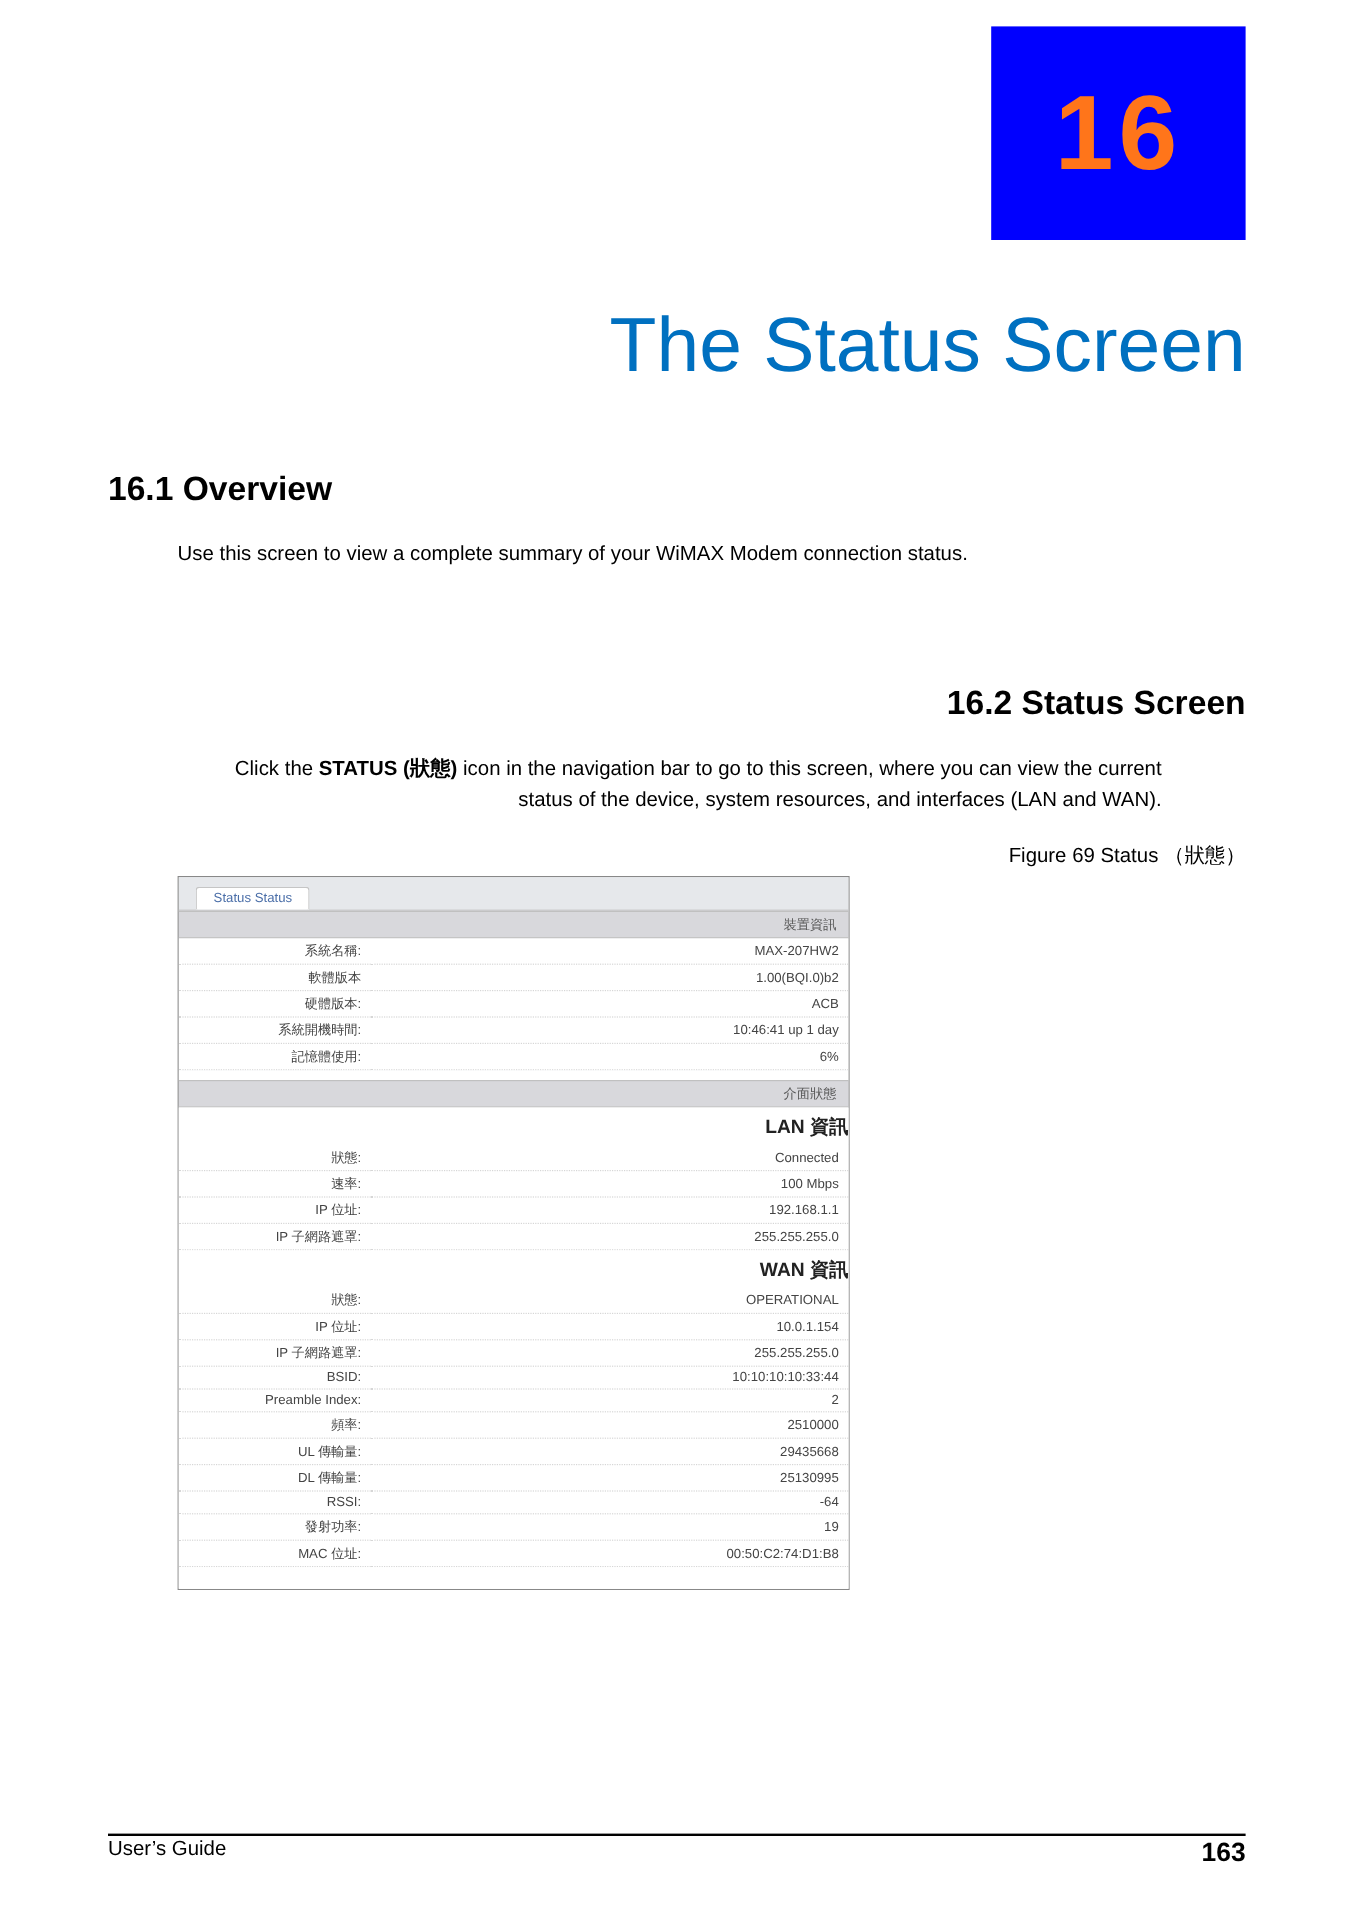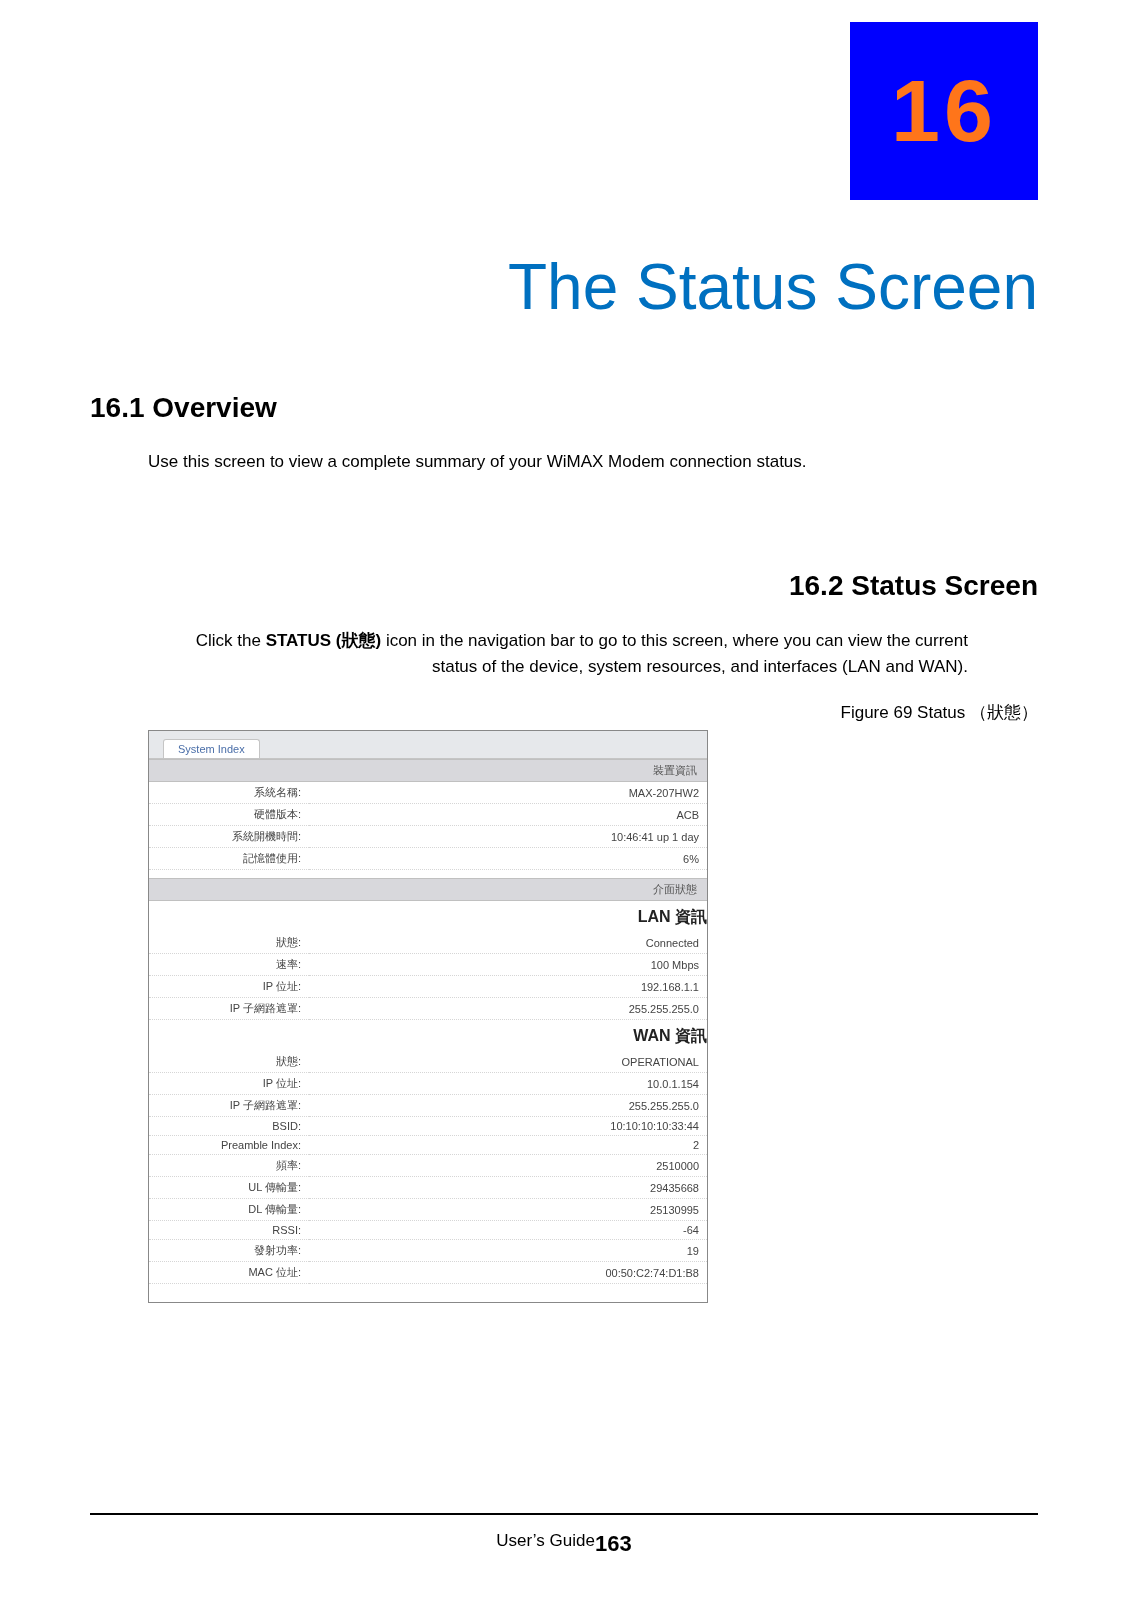--- a/index.html
+++ b/index.html
@@ -1,39 +1,39 @@
 <!DOCTYPE html>
 <html><head>
 <meta charset="utf-8">
 <style>
   * { box-sizing: border-box; margin: 0; padding: 0; }
   html, body { width: 1128px; height: 1597px; background: #fff; font-family: Verdana, Geneva, sans-serif; color: #000; }
   .page { position: relative; width: 1128px; height: 1597px; padding: 22px 90px 40px 90px; }
-  .chapter-box { position: absolute; top: 22px; right: 90px; width: 188px; height: 178px; background: #0000ff; display: flex; align-items: center; justify-content: center; }
+  .chapter-box { position: absolute; top: 22px; right: 90px; width: 212px; height: 178px; background: #0000ff; display: flex; align-items: center; justify-content: center; }
   .chapter-box span { color: #ff751a; font-family: Arial, Helvetica, sans-serif; font-size: 88px; font-weight: bold; letter-spacing: 4px; }
   .title { position: absolute; top: 250px; right: 90px; left: 90px; text-align: right; color: #0070c0; font-family: Arial, Helvetica, sans-serif; font-size: 64px; font-weight: normal; }
   .section1 { position: absolute; top: 392px; left: 90px; right: 90px; }
   .sec-head { font-family: Arial, Helvetica, sans-serif; font-size: 28px; font-weight: bold; margin-bottom: 26px; }
   .body-text { font-size: 17px; line-height: 1.45; margin-left: 58px; max-width: 820px; }
   .section2 { position: absolute; top: 570px; left: 90px; right: 90px; text-align: right; }
   .body-text2 { font-size: 17px; line-height: 1.5; margin-left: 58px; max-width: 820px; margin-bottom: 22px; }
   .body-text2 b { font-weight: bold; }
   .figcap { font-size: 17px; margin-left: 58px; margin-bottom: 6px; }
   .figcap b { font-family: Arial, Helvetica, sans-serif; font-weight: normal; }
 
   .screenshot { margin-left: 58px; width: 560px; border: 1px solid #888; background: linear-gradient(#eef0f2,#eef0f2); padding: 0; font-family: Arial, sans-serif; }
   .tab-row { display: flex; align-items: flex-end; height: 28px; background: #e6e8eb; border-bottom: 1px solid #c5c5c5; padding-left: 14px; }
   .tab { background: #fff; border: 1px solid #c5c5c5; border-bottom: none; border-radius: 3px 3px 0 0; padding: 3px 14px; font-size: 11px; color: #4a6ea8; }
   .section-bar { background: #d8d8dc; border-top: 1px solid #c0c0c0; border-bottom: 1px solid #c0c0c0; font-size: 11px; color: #555; padding: 3px 10px; }
   table.info { width: 100%; border-collapse: collapse; background: #fff; }
   table.info td { font-size: 11px; color: #444; padding: 3px 8px; border-bottom: 1px dotted #d6d6d6; white-space: nowrap; }
   table.info td.k { width: 160px; padding-left: 16px; }
   .sub-head { font-size: 16px; font-weight: bold; color: #222; padding: 6px 0 4px 14px; background:#fff; }
 
-  .footer { position: absolute; bottom: 40px; left: 90px; right: 90px; border-top: 2px solid #000; padding-top: 16px; display: flex; justify-content: center; font-size: 17px; }
+  .footer { position: absolute; bottom: 40px; left: 90px; right: 90px; border-top: 2px solid #000; padding-top: 1px; display: flex; justify-content: space-between; font-size: 17px; }
   .footer .left { }
   .footer .right { font-family: Arial, Helvetica, sans-serif; font-weight: bold; font-size: 22px; }
 </style>
 </head>
 <body>
 
 <div class="page">
 
   <div class="chapter-box">
     <span>16</span>
@@ -50,28 +50,32 @@
     <h2 class="sec-head">16.2  Status Screen</h2>
     <p class="body-text2">
       <span>Click the </span><b>STATUS (狀態)</b><span> icon in the navigation bar to go to this screen, where you can view the current status of the device, system resources, and interfaces (LAN and WAN).</span>
     </p>
     <p class="figcap">
       <b>Figure 69</b><span>   Status （狀態）</span>
     </p>
 
     <div class="screenshot">
       <div class="tab-row">
-        <div class="tab">System Index</div>
+        <div class="tab">Status Status</div>
       </div>
       <div class="section-bar">裝置資訊</div>
       <table class="info">
         <tbody>
             <tr>
               <td class="k">系統名稱:</td>
               <td>MAX-207HW2</td>
+            </tr>
+        <tr>
+              <td class="k">軟體版本</td>
+              <td>1.00(BQI.0)b2</td>
             </tr>
         <tr>
               <td class="k">硬體版本:</td>
               <td>ACB</td>
             </tr>
         <tr>
               <td class="k">系統開機時間:</td>
               <td>10:46:41 up 1 day</td>
             </tr>
         <tr>

